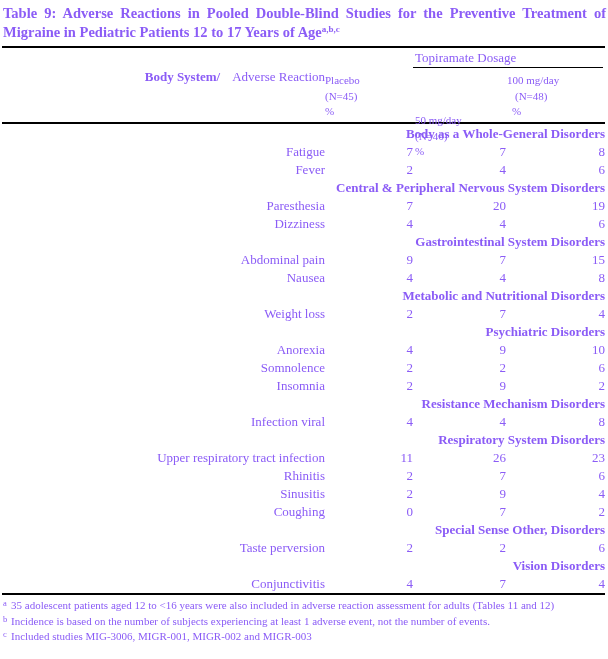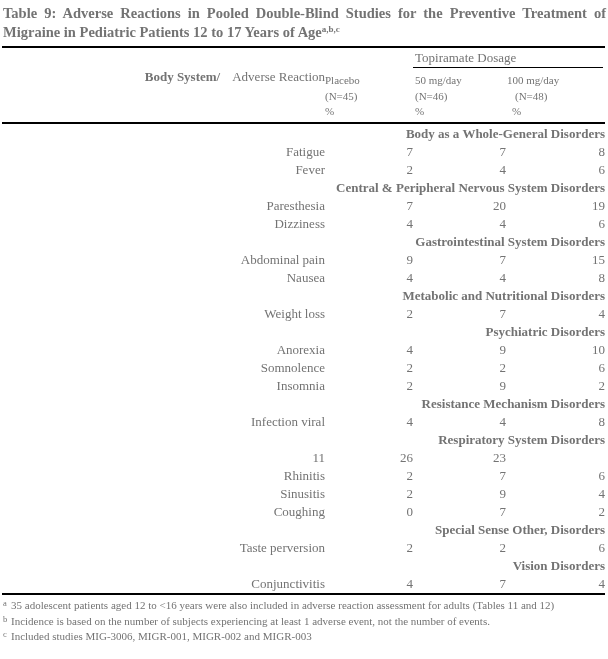--- a/index.html
+++ b/index.html
@@ -1,21 +1,21 @@
 <!DOCTYPE html>
 <html><head>
 <meta charset="utf-8">
 <style>
   * { margin: 0; padding: 0; box-sizing: border-box; }
   html, body { background: #ffffff; }
   .page {
     width: 608px;
     height: 659px;
     background: #ffffff;
-    color: #737373;
+    color: #8b5cf6;
     font-family: "Liberation Serif", "DejaVu Serif", serif;
     overflow: hidden;
     position: relative;
   }
   
   .title {
     padding: 4px 2px 0 3px;
     font-weight: bold;
     font-size: 14.5px;
     line-height: 19px;
@@ -61,21 +61,21 @@
     line-height: 17px;
   }
   .bs-line1 { font-weight: bold; }
   .bs-line2 { padding-left: 12px; }
   .col-head {
     padding-top: 5px;
     font-size: 11px;
     line-height: 15.5px;
   }
   .col-head > div { white-space: nowrap; }
-  .col-50 { padding-left: 2px; }
+  .col-50 { padding-left: 2px; margin-top: 40px; }
   .col-100 { padding-left: 1px; }
   .col-100 .n-line { padding-left: 8px; }
   .col-100 .unit-line { padding-left: 5px; }
   
   .tbody { border-bottom: 2px solid #000; padding-top: 1px; }
   .trow { height: 18px; line-height: 18px; font-size: 13px; text-align: right; }
   .cat-label {
     grid-column: 1 / 5;
     font-weight: bold;
     padding-left: 11px;
@@ -223,20 +223,21 @@
         <div class="grid trow">
           <div class="item-label">Infection viral</div>
           <div class="val colv0">4</div>
           <div class="val colv1">4</div>
           <div class="val colv2">8</div>
         </div>
         <div class="grid trow">
           <div class="cat-label">Respiratory System Disorders</div>
         </div>
         <div class="grid trow">
+          <div class="item-label">Upper respiratory tract infection</div>
           <div class="val colv0">11</div>
           <div class="val colv1">26</div>
           <div class="val colv2">23</div>
         </div>
         <div class="grid trow">
           <div class="item-label">Rhinitis</div>
           <div class="val colv0">2</div>
           <div class="val colv1">7</div>
           <div class="val colv2">6</div>
         </div>

